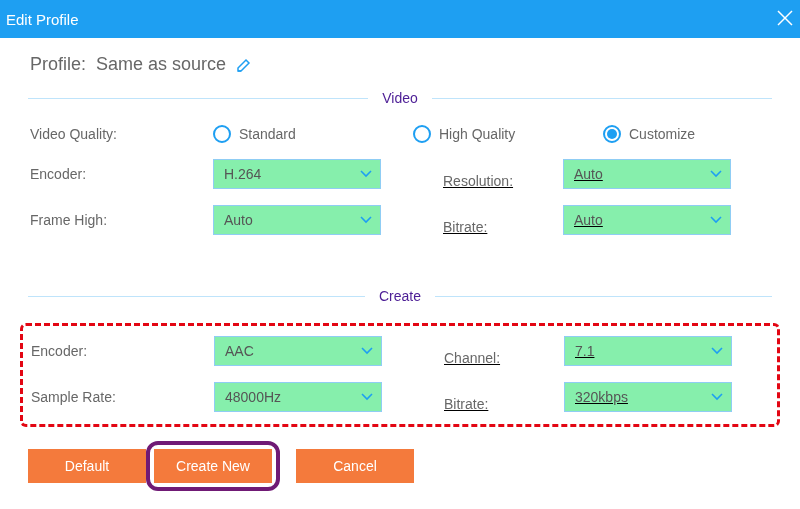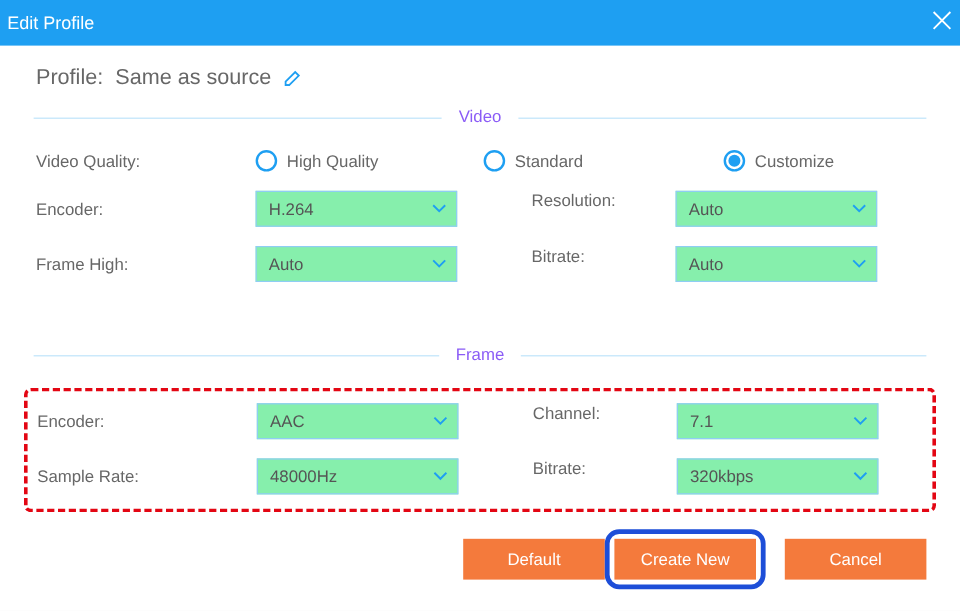--- a/index.html
+++ b/index.html
@@ -9,59 +9,59 @@
     height: 38px; background: #1e9ff2; color: #fff; display: flex; align-items: center;
     padding: 0 6px; font-size: 15px; justify-content: space-between;
   }
   .close-icon { cursor: pointer; }
   .close-icon svg { stroke: #fff; }
   .content { padding: 16px 28px 0 28px; }
   .profile-row { display: flex; align-items: center; gap: 10px; font-size: 18px; color: #676767; margin-bottom: 14px; padding-left: 2px; }
   .edit-icon { color: #1e9ff2; cursor: pointer; display: inline-flex; }
   .section-div { position: relative; text-align: center; margin: 10px 0 18px 0; }
   .section-div .line { position: absolute; top: 50%; left: 0; right: 0; border-top: 1px solid #bfe4fb; }
-  .section-div .lbl { position: relative; background: #fff; padding: 0 14px; color: #8b5cf6; font-size: 14px; }
+  .section-div .lbl { position: relative; background: #fff; padding: 0 14px; color: #4c1d95; font-size: 14px; }
   .row { display: flex; align-items: center; margin-bottom: 16px; }
   .lbl-col { width: 185px; font-size: 14px; color: #676767; padding-left: 2px; }
   .radio-group { display: flex; align-items: center; gap: 0; }
   .radio-item { display: flex; align-items: center; gap: 8px; cursor: pointer; }
   .radio-item.hq { width: 190px; }
   .radio-item.std { width: 200px; }
   .radio-outer {
     width: 18px; height: 18px; border: 2px solid #1e9ff2; border-radius: 50%;
     display: flex; align-items: center; justify-content: center;
   }
   .radio-inner { width: 10px; height: 10px; border-radius: 50%; background: #1e9ff2; }
   .radio-text { font-size: 14px; color: #676767; }
   .combo {
     width: 168px; height: 30px; border: 1px solid #8fcdf4; background: #86efac;
     display: flex; align-items: center; justify-content: space-between;
     padding: 0 8px 0 10px; font-size: 14px; color: #555; cursor: pointer;
   }
   .combo .caret svg { display: block; }
   .two-col { display: flex; }
   .col-left { display: flex; align-items: center; width: 415px; }
-  .col-right { display: flex; align-items: flex-start; }
+  .col-right { display: flex; align-items: flex-end; text-decoration: underline; }
   .col-right .lbl2 { width: 120px; font-size: 14px; color: #676767; }
   .audio-wrap {
     border: 3px dashed #e30613; border-radius: 6px; padding: 10px 6px 4px 6px;
     margin: 0 -8px 0 -8px;
   }
   .footer {
     position: absolute; left: 28px; right: 28px; bottom: 18px;
-    display: flex; align-items: center; justify-content: flex-end;
+    display: flex; align-items: center; justify-content: flex-start;
   }
   .btn {
     min-width: 118px; height: 34px; background: #f47a3c; color: #fff;
     border: none; font-size: 14px; cursor: pointer; display: inline-flex;
     align-items: center; justify-content: center;
   }
   .btn-group-right { display: flex; align-items: center; gap: 16px; }
   .create-wrap {
-    border: 4px solid #1d4ed8; border-radius: 12px; padding: 4px;
+    border: 4px solid #701a75; border-radius: 12px; padding: 4px;
   }
 </style>
 </head>
 <body>
 
 <div class="window">
 
   <div class="titlebar">
     <span>Edit Profile</span>
     <span class="close-icon">
@@ -86,28 +86,28 @@
     </div>
 
     <div class="section-div">
       <div class="line"></div>
       <span class="lbl">Video</span>
     </div>
 
     <div class="row">
       <div class="lbl-col">Video Quality:</div>
       <div class="radio-group">
+        <div class="radio-item std">
+          <span class="radio-outer"></span>
+          <span class="radio-text">Standard</span>
+        </div>
         <div class="radio-item hq">
           <span class="radio-outer"></span>
           <span class="radio-text">High Quality</span>
         </div>
-        <div class="radio-item std">
-          <span class="radio-outer"></span>
-          <span class="radio-text">Standard</span>
-        </div>
         <div class="radio-item">
           <span class="radio-outer">
               <span class="radio-inner"></span>
             </span>
           <span class="radio-text">Customize</span>
         </div>
       </div>
     </div>
 
     <div class="row two-col">
@@ -157,21 +157,21 @@
               </svg>
             </span>
         </div>
       </div>
     </div>
 
     <div style="height:26px"></div>
 
     <div class="section-div">
       <div class="line"></div>
-      <span class="lbl">Frame</span>
+      <span class="lbl">Create</span>
     </div>
 
     <div class="audio-wrap">
       <div class="row two-col">
         <div class="col-left">
           <div class="lbl-col">Encoder:</div>
           <div class="combo">
             <span>AAC</span>
             <span class="caret">
                 <svg width="12" height="8">

